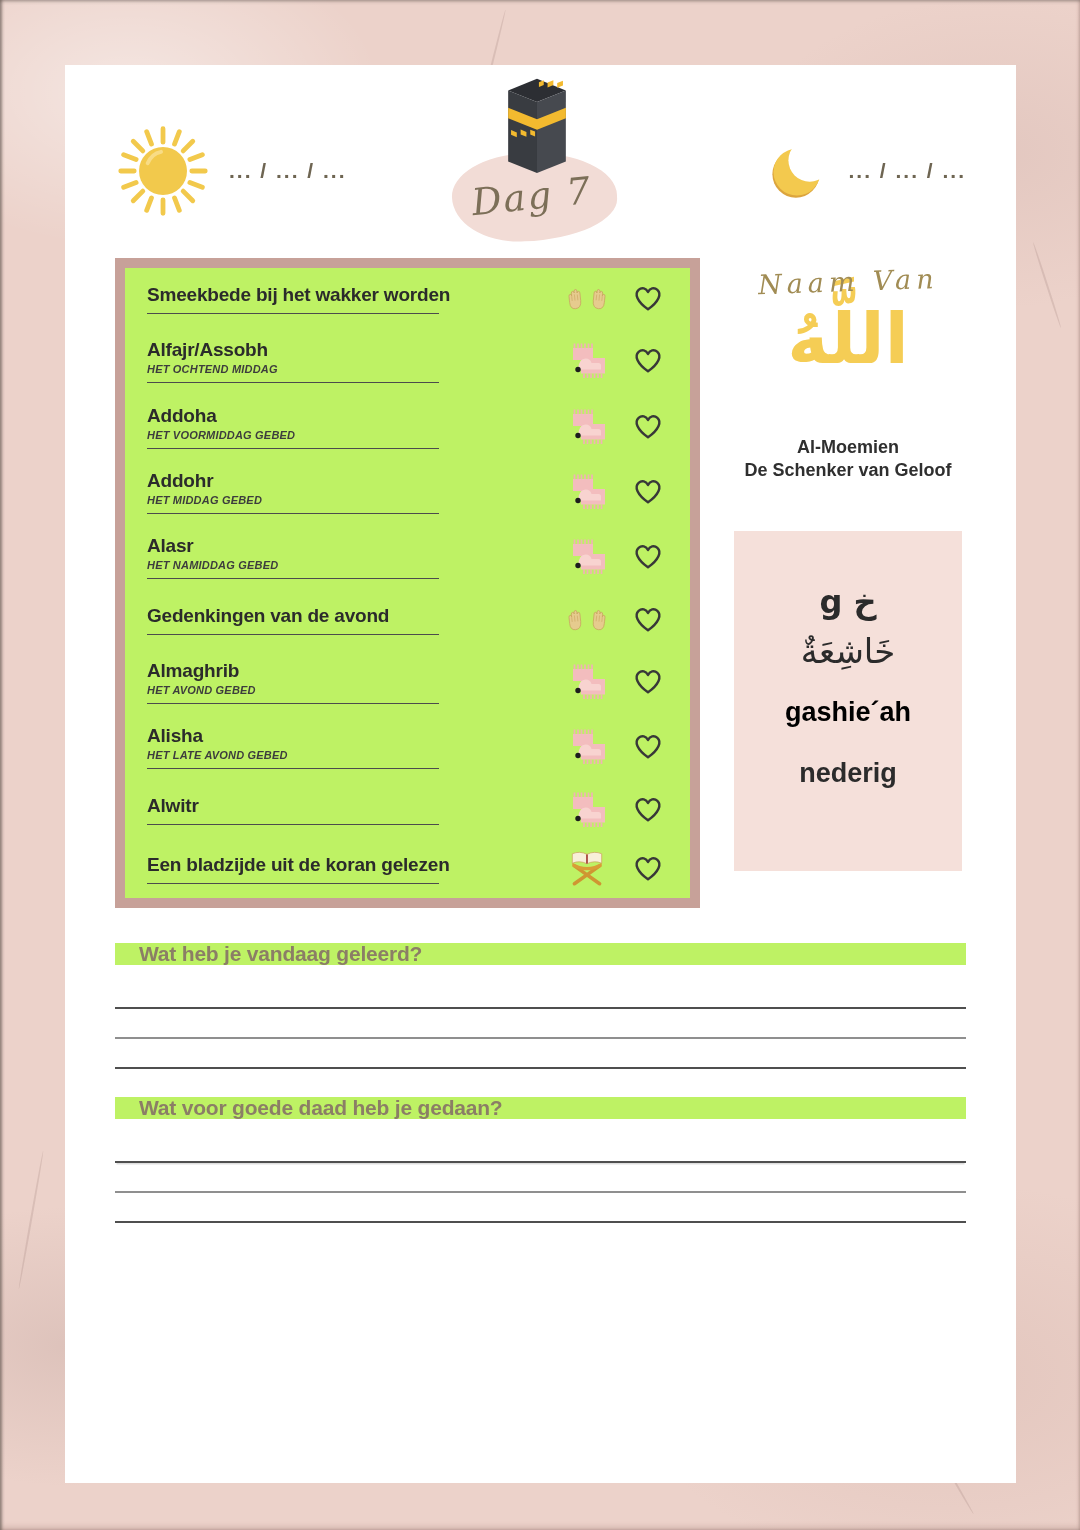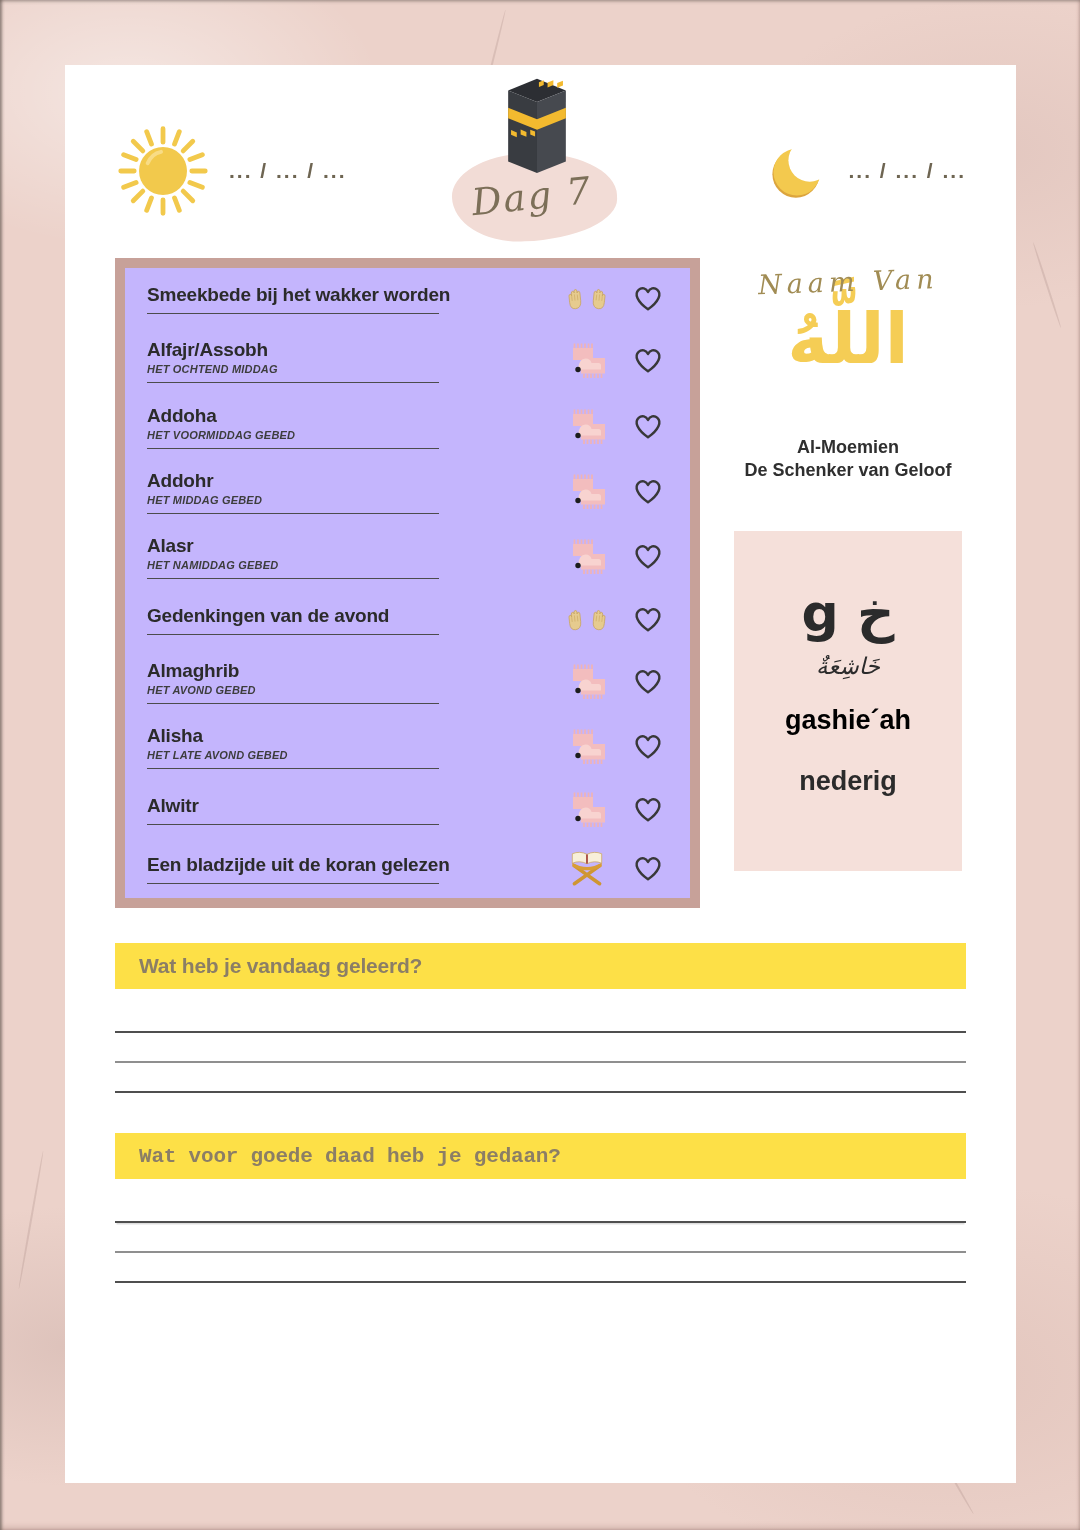--- a/index.html
+++ b/index.html
@@ -44,21 +44,21 @@
   .day-label{
     position:absolute;left:0;right:10px;top:92px;text-align:center;
     font-size:37px;color:#7c6f58;letter-spacing:2px;transform:rotate(-6deg);
   }
   .kaaba-svg{position:absolute;left:56px;top:-8px;}
 
   
   .middle{display:flex;gap:30px;align-items:flex-start;}
   .check-box{
     box-sizing:border-box;width:585px;height:650px;border:10px solid #c7a199;
-    background:#c4b5fd;padding:12px 20px 10px 22px;flex:none;
+    background:#bef264;padding:12px 20px 10px 22px;flex:none;
   }
   .check-inner{height:100%;display:flex;flex-direction:column;justify-content:space-between;}
   .row{display:flex;align-items:center;}
   .row-text{flex:1;min-width:0;}
   .row-title{font-weight:700;font-size:19px;color:#2b2b2b;letter-spacing:-.2px;white-space:nowrap;}
   .row-sub{font-size:11px;font-style:italic;font-weight:700;color:#3d3d3d;margin-top:2px;letter-spacing:.2px;}
   .u-line{width:292px;border-top:1.7px solid #4c4c4c;margin-top:7px;}
   .row-icon{width:42px;height:38px;flex:none;margin-right:24px;}
   .row-heart{width:32px;height:30px;flex:none;margin-right:6px;}
 
@@ -67,30 +67,30 @@
   .allah{
     direction:rtl;font-size:70px;line-height:1.05;color:#f5cd55;font-weight:700;
     margin-top:6px;text-align:center;font-family:"DejaVu Sans",sans-serif;
   }
   .allah-name{font-weight:700;font-size:18px;color:#2f2f2f;margin-top:60px;text-align:center;}
   .allah-meaning{font-weight:700;font-size:18px;color:#2f2f2f;margin-top:2px;text-align:center;}
   .word-card{
     width:228px;height:340px;background:#f5e0da;margin-top:50px;
     display:flex;flex-direction:column;align-items:center;box-sizing:border-box;padding-top:52px;
   }
-  .word-letters{font-size:52px;font-weight:700;color:#2b2b2b;font-family:"DejaVu Sans",sans-serif;}
-  .word-arabic{direction:rtl;font-size:23px;color:#2b2b2b;margin-top:10px;font-family:"DejaVu Sans",sans-serif;font-style:italic;}
+  .word-letters{font-size:32px;font-weight:700;color:#2b2b2b;font-family:"DejaVu Sans",sans-serif;}
+  .word-arabic{direction:rtl;font-size:34px;color:#2b2b2b;margin-top:10px;font-family:"DejaVu Sans",sans-serif;}
   .word-translit{font-size:27px;font-weight:700;color:#000000;margin-top:26px;}
   .word-translation{font-size:27px;font-weight:700;color:#2b2b2b;margin-top:30px;}
 
   
   .prompt{margin-top:35px;}
-  .prompt + .prompt{margin-top:40px;font-family:Liberation Mono, monospace;}
+  .prompt + .prompt{margin-top:28px;}
   .banner{
-    height:46px;background:#fde047;display:flex;align-items:center;
+    height:22px;background:#bef264;display:flex;align-items:center;
     padding-left:24px;font-weight:700;font-size:21px;color:#8b7e66;letter-spacing:-.2px;
   }
   .ruled{padding-top:14px;}
   .ruled .line{height:28px;border-bottom:2px solid #4f4f4f;}
   .ruled .line:nth-child(2){border-bottom-color:#8f8f8f;}
   .ruled.dashed-extra .line:first-child{box-shadow:0 3px 0 -1.5px rgba(160,160,160,.35);}
   .num-rows{padding-top:8px;}
   .num-row{height:46px;display:flex;align-items:flex-end;gap:14px;}
   .num-label{font-weight:700;font-size:16px;color:#2b2b2b;line-height:1;transform:translateY(3px);}
   .num-line{flex:1;border-bottom:1.7px solid #555;}

